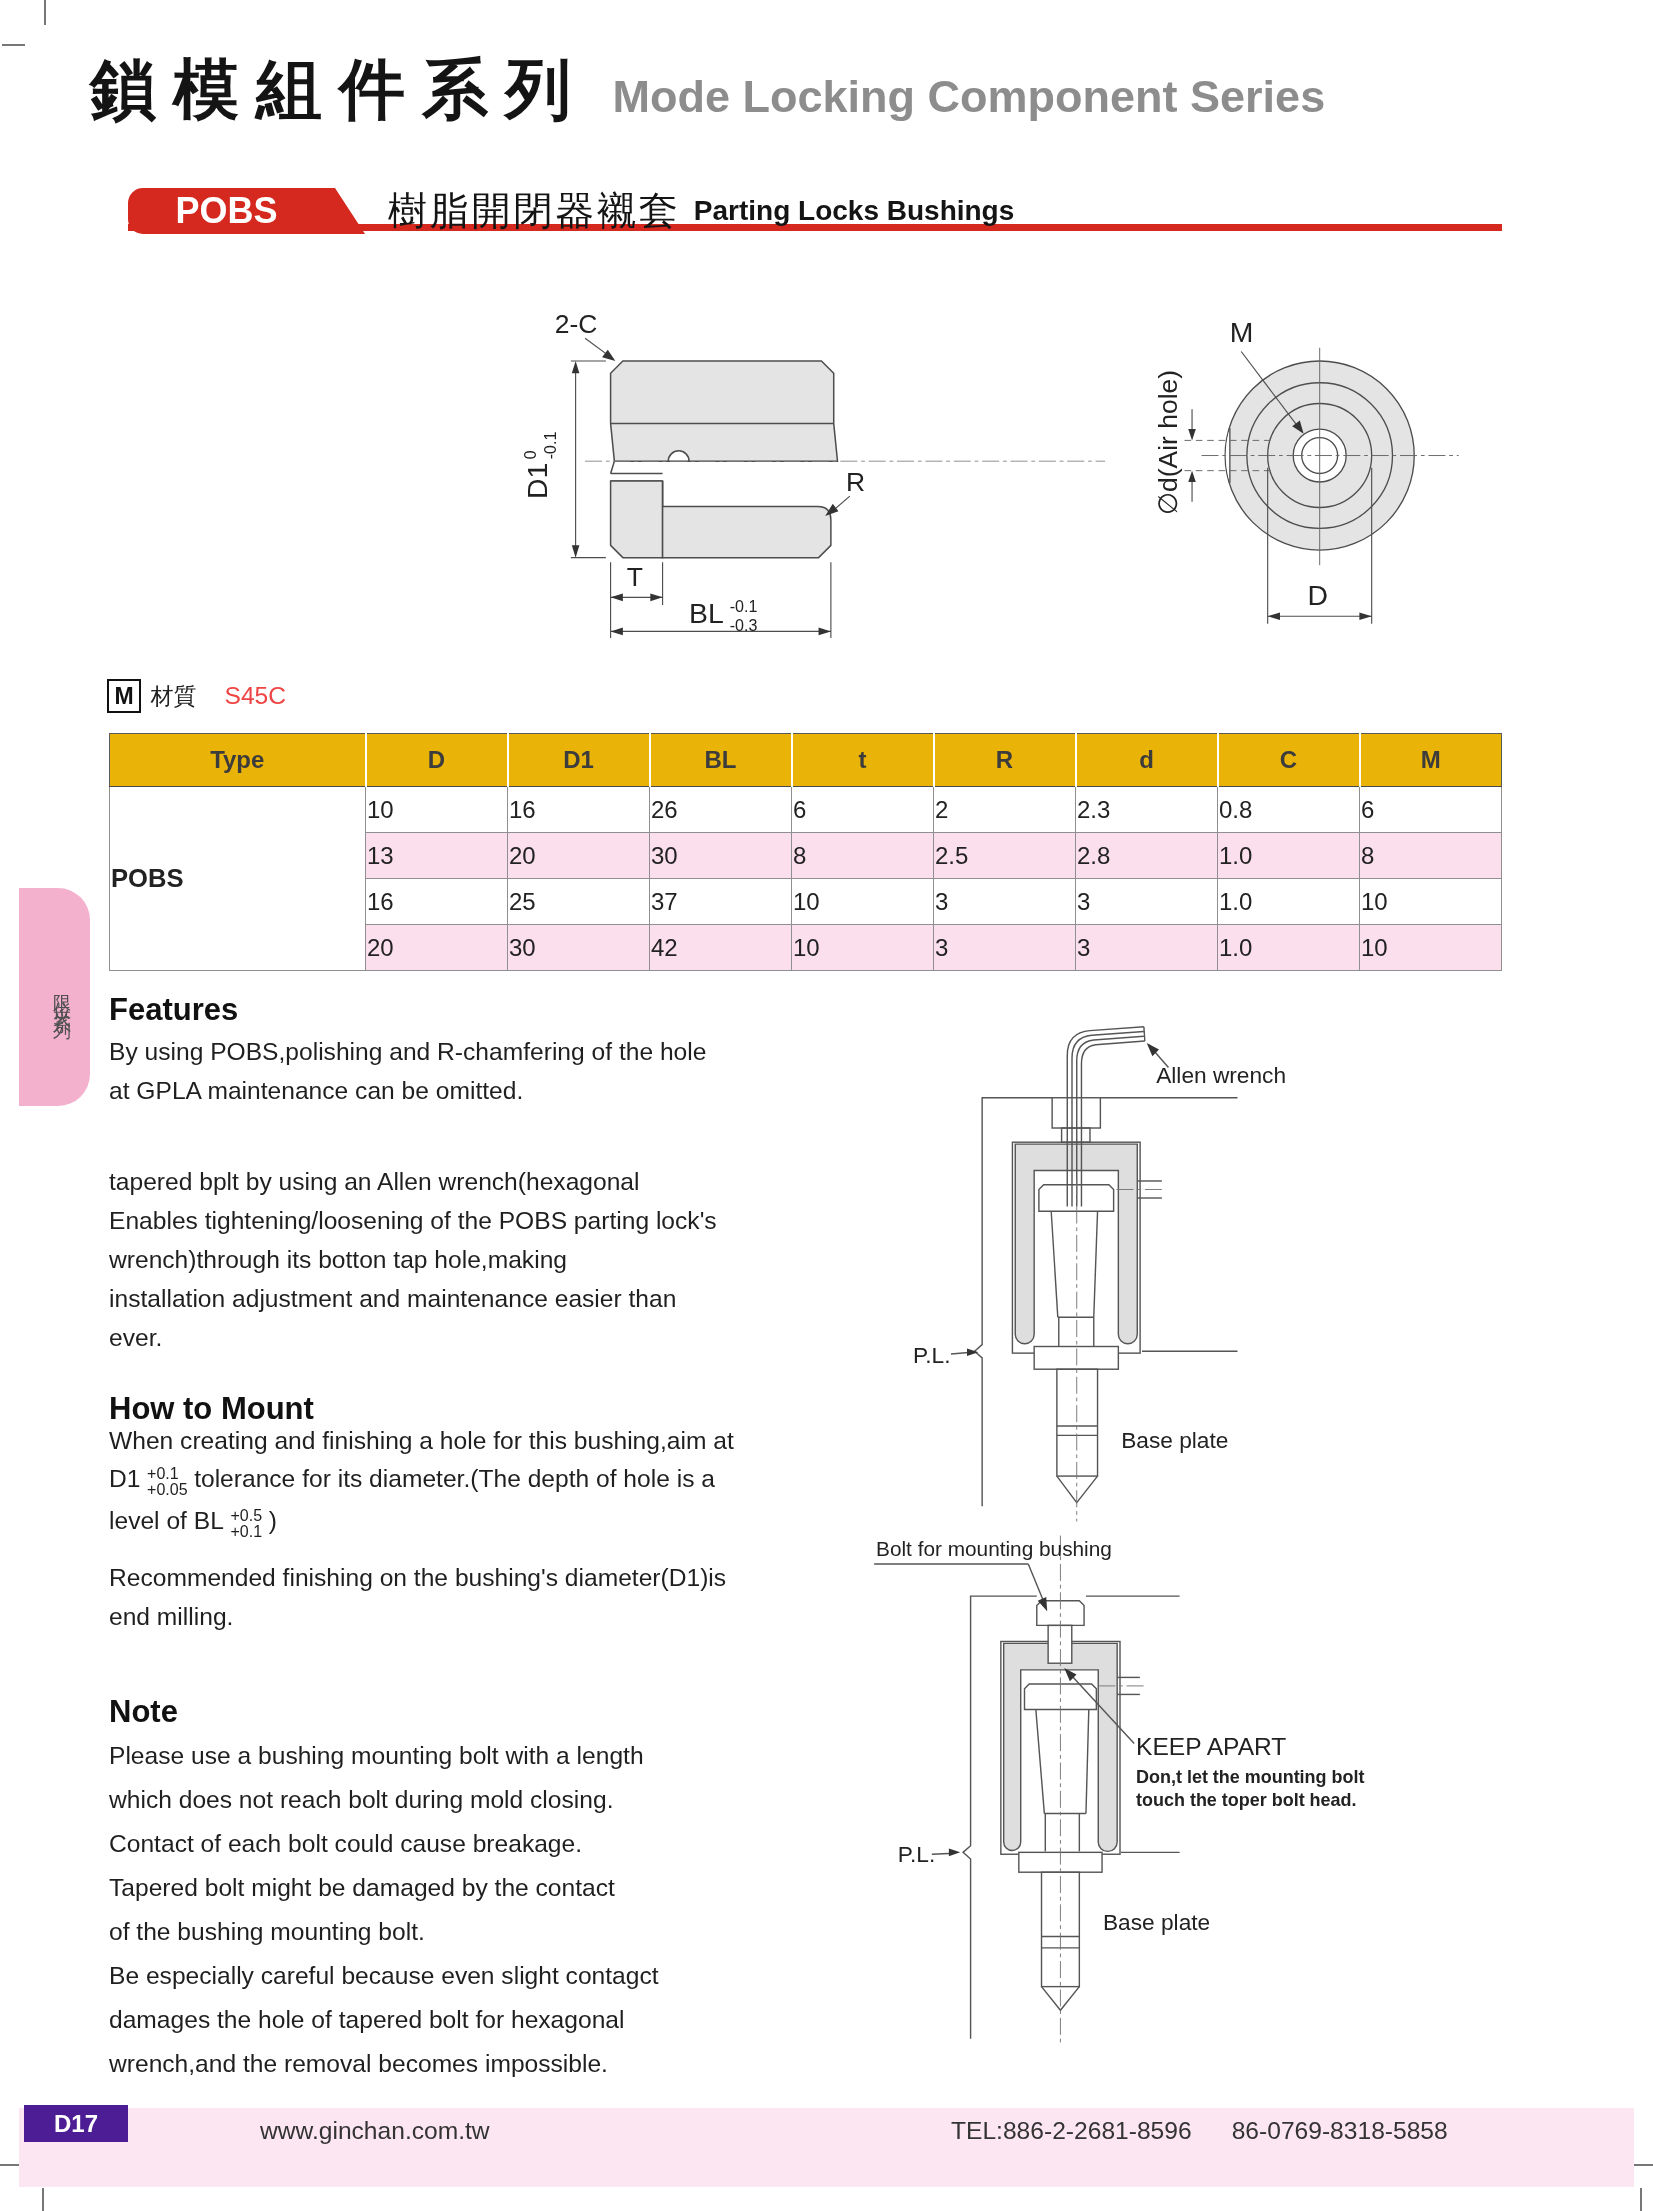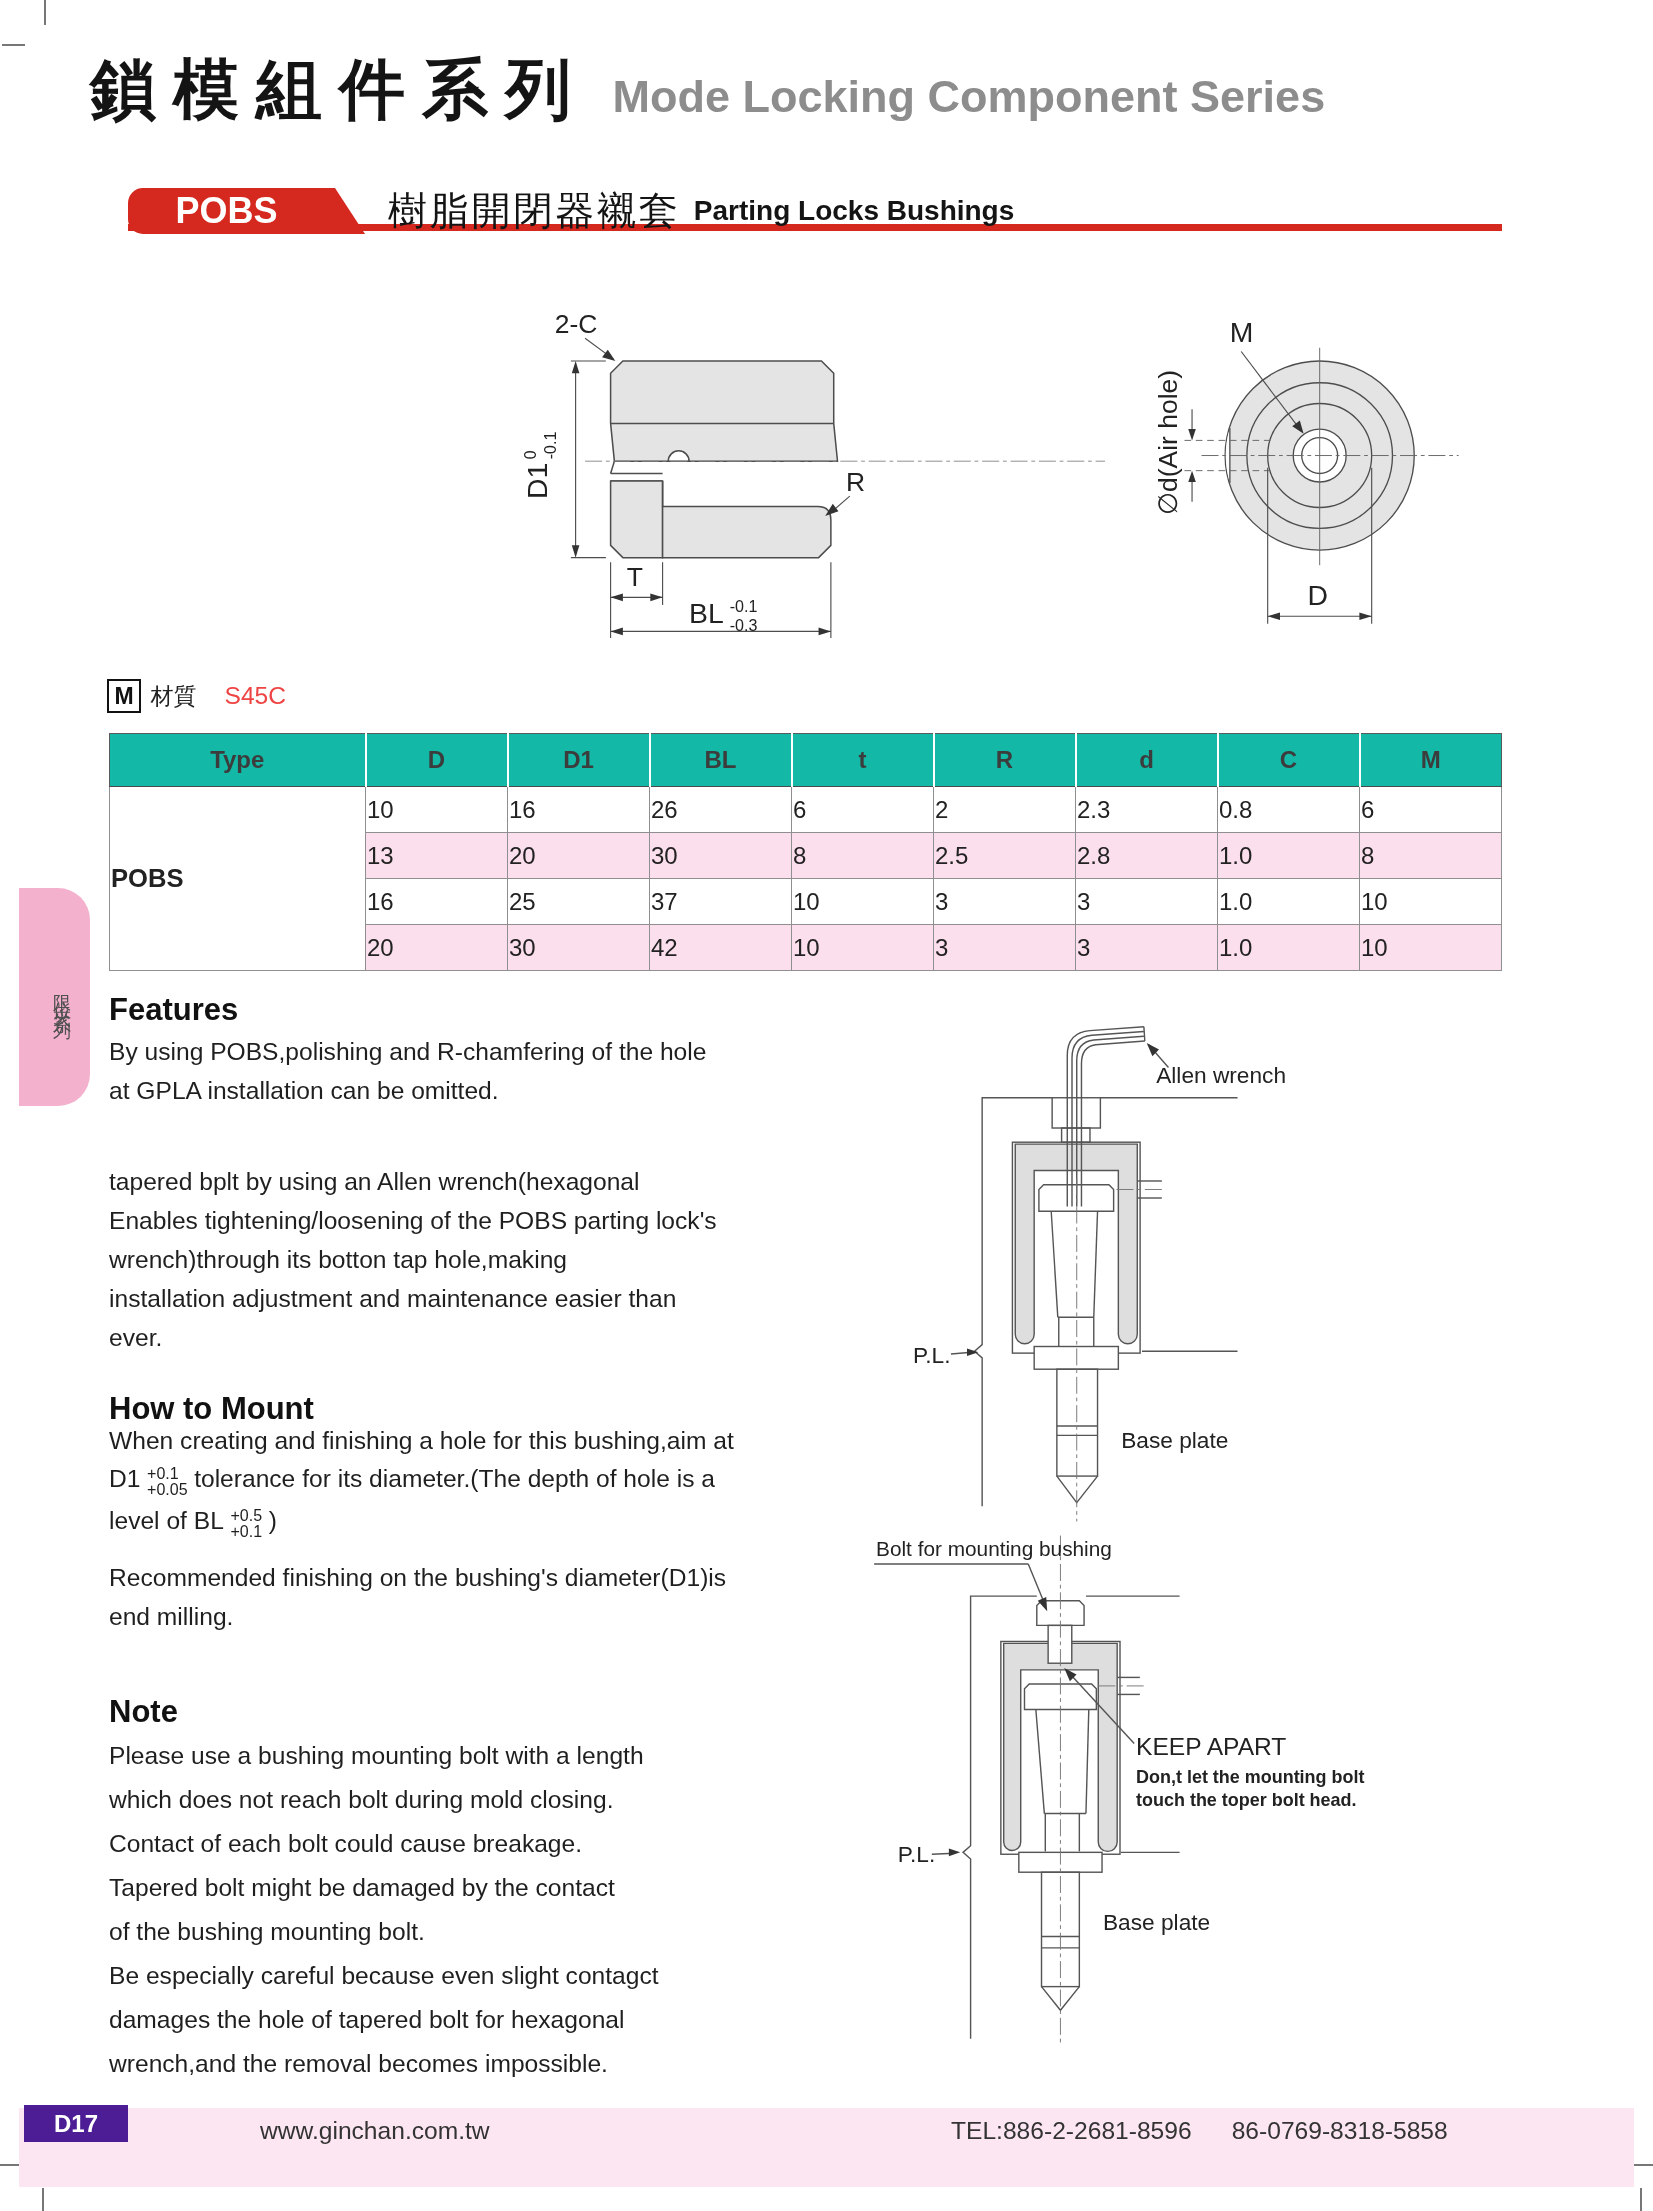--- a/index.html
+++ b/index.html
@@ -24,21 +24,21 @@
   .sub-en{font-size:28px;font-weight:bold;color:#141414;margin-left:13.2px;white-space:nowrap;}
   .red-rule{left:128px;top:224px;width:1374px;height:6.6px;background:#d5281e;z-index:1;}
   
   .mat-row{left:107px;top:679px;display:flex;align-items:center;}
   .mat-box{width:30px;height:30px;border:2.8px solid #111;font-size:23px;font-weight:bold;display:flex;align-items:center;justify-content:center;color:#111;}
   .mat-label{font-size:23px;margin-left:9.5px;color:#222;}
   .mat-value{font-size:24.6px;margin-left:28px;color:#ef4444;}
   
   .spec-table{left:109px;top:733px;width:1393px;border-collapse:collapse;table-layout:fixed;border:1.9px solid #5a5a5a;}
   .spec-table th{
-    background:#14b8a6;color:#3c3c3c;font-size:24px;font-weight:bold;height:50px;
+    background:#eab308;color:#3c3c3c;font-size:24px;font-weight:bold;height:50px;
     border-right:2.8px solid #ffffff;border-bottom:1.9px solid #4a4a4a;
   }
   .spec-table th:last-child{border-right:none;}
   .spec-table td{
     font-size:24px;color:#222;text-align:left;height:43px;
     border:0.9px solid #8f8f8f;
   }
   .spec-table td.type-cell{font-size:25.6px;font-weight:bold;background:#fff;}
   .row-a td{background:#ffffff;}
   .row-b td{background:#fbdfec;}
@@ -247,21 +247,21 @@
       <td>3</td>
       <td>1.0</td>
       <td>10</td>
     </tr>
   </tbody>
 </table>
 
 <div class="abs h2" style="left:109px;top:992px;">Features</div>
 <div class="abs lines" style="left:109px;top:1032px;">
   <div class="bodyline">By using POBS,polishing and R-chamfering of the hole</div>
-  <div class="bodyline">at GPLA installation can be omitted.</div>
+  <div class="bodyline">at GPLA maintenance can be omitted.</div>
 </div>
 <div class="abs lines" style="left:109px;top:1162px;">
   <div class="bodyline">tapered bplt by using an Allen wrench(hexagonal</div>
   <div class="bodyline">Enables tightening/loosening of the POBS parting lock's</div>
   <div class="bodyline">wrench)through its botton tap hole,making</div>
   <div class="bodyline">installation adjustment and maintenance easier than</div>
   <div class="bodyline">ever.</div>
 </div>
 
 <div class="abs h2" style="left:109px;top:1391px;">How to Mount</div>

